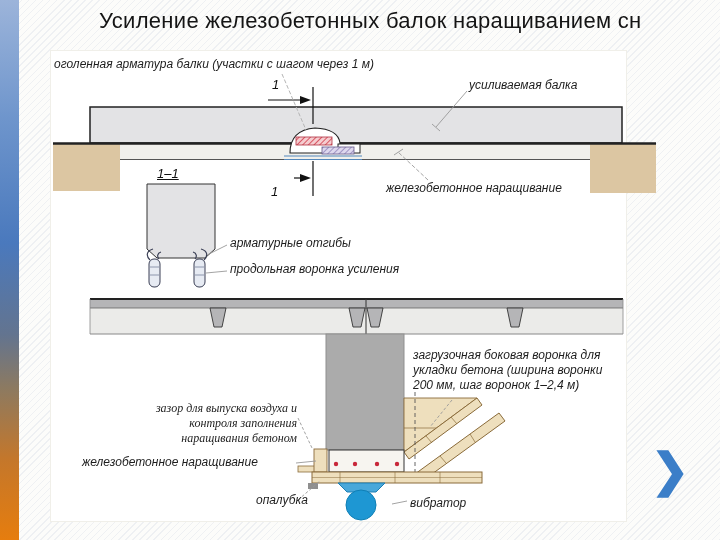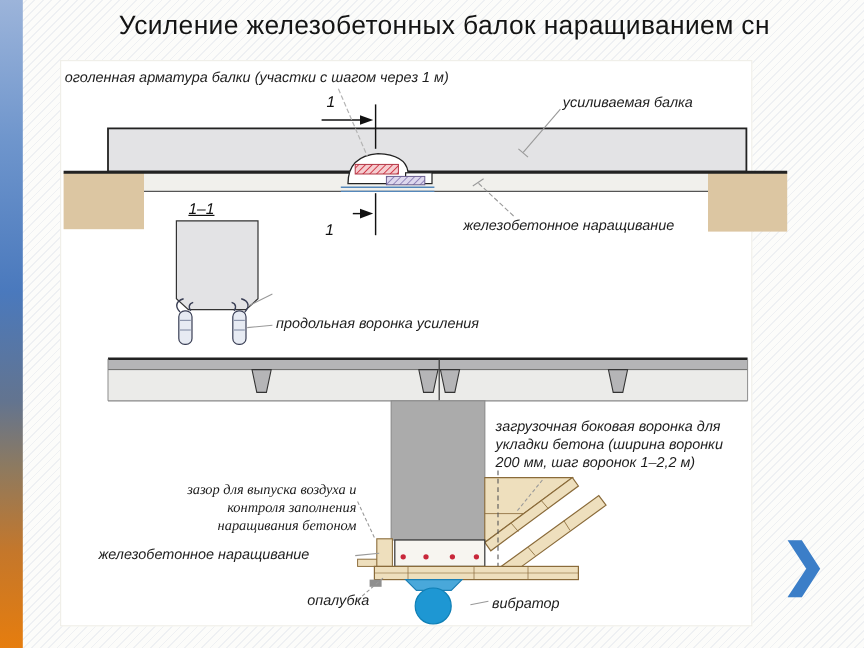--- a/index.html
+++ b/index.html
@@ -189,22 +189,23 @@
     </g>
   </svg>
 
   <div class="lbl" style="left:54px;top:57px;">оголенная арматура балки (участки с шагом через 1 м)</div>
   <div class="mark" style="left:272px;top:77px;">1</div>
   <div class="lbl" style="left:457px;top:78px;margin-left:12px;">усиливаемая балка</div>
   <div class="lbl" style="left:386px;top:181px;">железобетонное наращивание</div>
   <div class="mark" style="left:271px;top:184px;">1</div>
 
   <div class="sec-title" style="left:157px;top:166px;">1–1</div>
+  <div class="lbl" style="left:230px;top:236px;">арматурные отгибы</div>
   <div class="lbl" style="left:230px;top:262px;">продольная воронка усиления</div>
 
-  <div class="lbl wrap" style="left:413px;top:348px;width:212px;">загрузочная боковая воронка для укладки бетона (ширина воронки 200 мм, шаг воронок 1–2,2 м)</div>
+  <div class="lbl wrap" style="left:413px;top:348px;width:212px;">загрузочная боковая воронка для укладки бетона (ширина воронки 200 мм, шаг воронок 1–2,4 м)</div>
   <div class="lbl wrap right" style="left:120px;top:401px;width:177px;">зазор для выпуска воздуха и контроля заполнения наращивания бетоном</div>
   <div class="lbl" style="left:82px;top:455px;">железобетонное наращивание</div>
   <div class="lbl" style="left:256px;top:493px;">опалубка</div>
   <div class="lbl" style="left:410px;top:496px;font-style:italic;">вибратор</div>
 
   <div class="chevron">❯</div>
 </div>
 
 </body></html>

